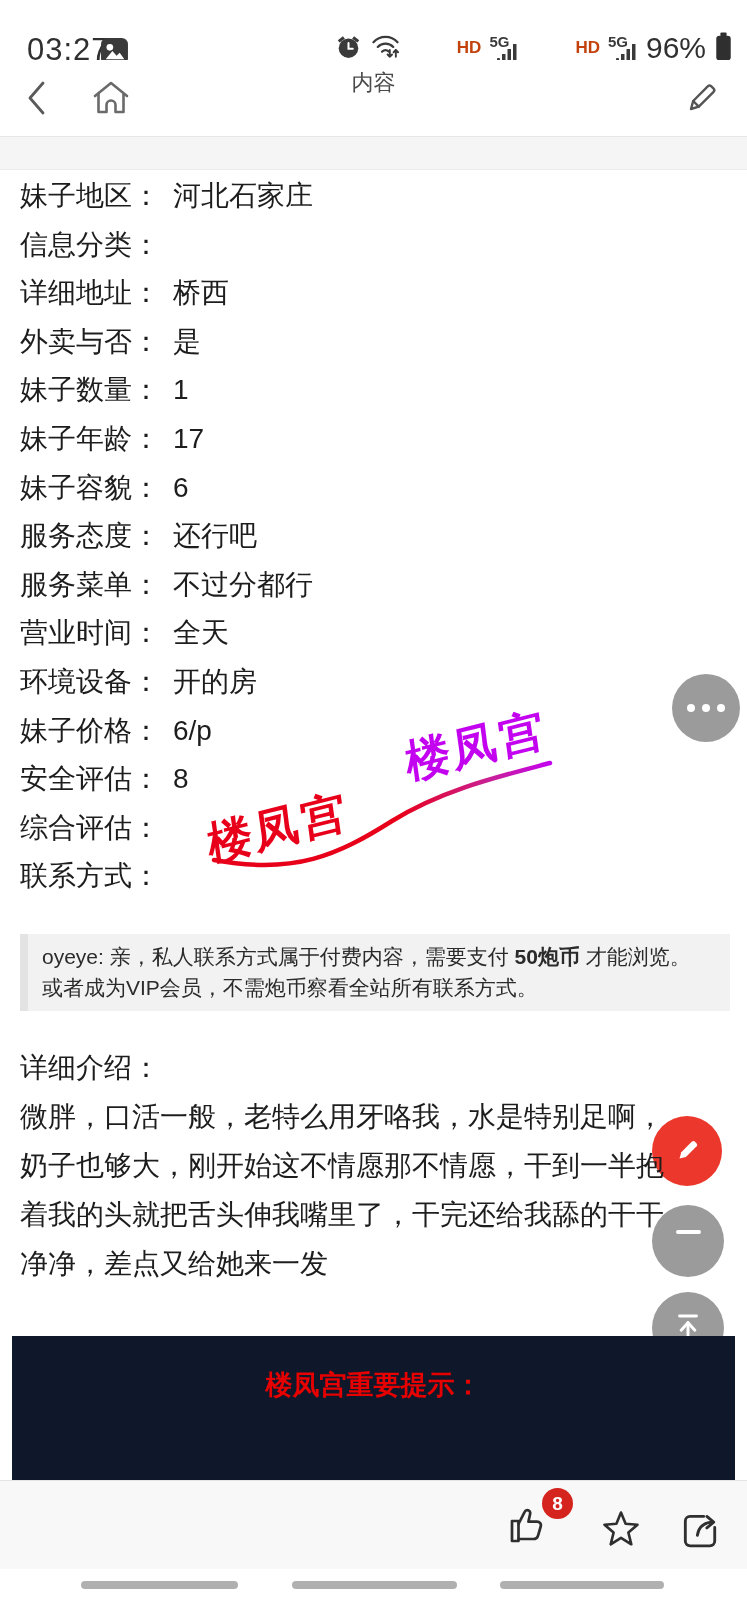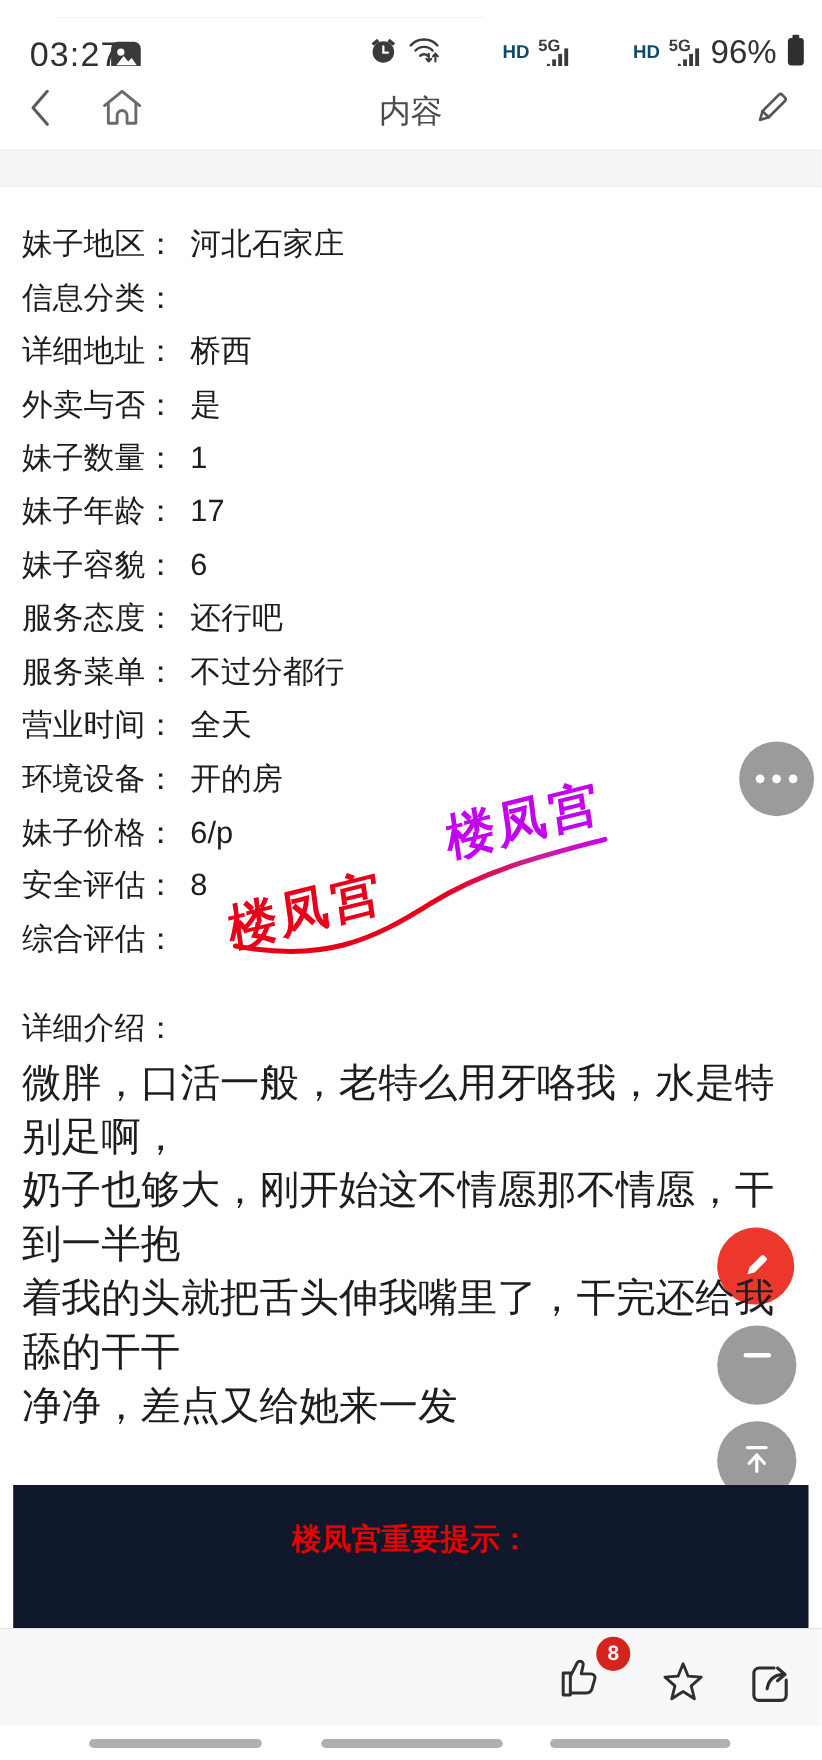--- a/index.html
+++ b/index.html
@@ -6,49 +6,49 @@
   body{
     width:747px;height:1600px;position:relative;overflow:hidden;
     background:#ffffff;font-family:"Liberation Sans",sans-serif;
     -webkit-font-smoothing:antialiased;
   }
   
   .status-bar{position:absolute;top:16px;left:0;width:747px;height:60px;background:#fff;z-index:10;}
   .sb-time{position:absolute;left:27px;top:16px;font-size:31px;color:#303030;letter-spacing:1px;}
   .sb-gallery{position:absolute;left:100px;top:21px;}
   .sb-right{position:absolute;right:14px;top:14px;height:36px;display:flex;align-items:center;gap:8px;}
-  .sb-hd{font-size:17px;font-weight:bold;color:#0c4a6e;padding-left:48px;}
+  .sb-hd{font-size:17px;font-weight:bold;color:#c2410c;padding-left:48px;}
   .sb-sig{position:relative;width:30px;height:32px;}
   .sb-sig .g5{position:absolute;left:0;top:1px;font-size:15px;font-weight:bold;color:#3a3a3a;}
   .sb-sig svg{position:absolute;right:0;bottom:2px;}
   .sb-pct{font-size:30px;color:#303030;}
   
   .nav-bar{position:absolute;top:60px;left:0;width:747px;height:76px;background:#fff;border-bottom:1px solid #e7e7e7;z-index:10;}
   .nb-back{position:absolute;left:22px;top:18px;width:30px;height:40px;cursor:pointer;}
   .nb-home{position:absolute;left:88px;top:17px;width:46px;height:42px;cursor:pointer;}
-  .nb-title{position:absolute;left:0;right:0;top:22px;text-align:center;font-size:29px;color:#4a4a4a;}
+  .nb-title{position:absolute;left:0;right:0;top:8px;text-align:center;font-size:22px;color:#4a4a4a;}
   .nb-edit{position:absolute;right:26px;top:14px;width:40px;height:44px;cursor:pointer;}
   .band{position:absolute;top:137px;left:0;width:747px;height:32px;background:#f5f5f6;border-bottom:1px solid #ececec;z-index:9;}
   
   .float-btn{position:absolute;border-radius:50%;z-index:1;display:flex;align-items:center;justify-content:center;cursor:pointer;}
   .btn-more{left:672px;top:674px;width:68px;height:68px;background:#9b9b9b;gap:7px;}
   .btn-more .dot{width:8px;height:8px;border-radius:50%;background:#fff;}
   .btn-edit{left:652px;top:1116px;width:70px;height:70px;background:#ec382c;}
   .btn-collapse{left:652px;top:1205px;width:72px;height:72px;background:#9b9b9b;align-items:flex-start;}
   .btn-collapse .bar{margin-top:25px;width:25px;height:4px;background:#fff;border-radius:2px;}
   .btn-top{left:652px;top:1292px;width:72px;height:72px;background:#9b9b9b;}
   
-  .content{position:absolute;top:180px;left:0;width:747px;z-index:2;}
+  .content{position:absolute;top:154px;left:0;width:747px;z-index:2;}
   .fields{padding:18px 20px 0 20px;}
   .field-row{line-height:48.6px;font-size:28px;color:#1d1d1d;white-space:nowrap;}
   .field-row .f-value{margin-left:13px;}
   .notice-box{margin:33px 17px 0 20px;background:#f2f2f2;border-left:8px solid #e3e3e3;
     padding:7px 16px 8px 14px;font-size:21px;line-height:31px;color:#2b2b2b;}
   .detail-title{margin-top:32px;padding:0 20px;font-size:28px;line-height:49px;color:#1d1d1d;}
-  .detail-text{padding:0 20px;font-size:36px;line-height:49px;color:#1d1d1d;white-space:pre-line;}
+  .detail-text{padding:0 20px;font-size:28px;line-height:49px;color:#1d1d1d;white-space:pre-line;}
   .warning-box{margin:48px 12px 0 12px;height:150px;background:#0f172a;text-align:center;}
   .warning-title{padding-top:31px;font-size:27px;font-weight:bold;color:#e60000;}
   
   .wm{position:absolute;z-index:3;font-weight:900;font-size:45px;letter-spacing:3px;
       transform:rotate(-14deg) skewX(-6deg);white-space:nowrap;}
   .wm-red{left:206px;top:798px;color:#e8001a;}
   .wm-purple{left:404px;top:716px;color:#c303f0;}
   .wm-swoosh{position:absolute;left:200px;top:742px;z-index:3;}
   
   .bottom-bar{position:absolute;top:1480px;left:0;width:747px;height:88px;background:#f8f8f8;
@@ -243,22 +243,29 @@
   </div>
 
   <div class="field-row">
     <span class="f-label">安全评估：</span><span class="f-value">8</span>
   </div>
 
   <div class="field-row">
     <span class="f-label">综合评估：</span><span class="f-value"></span>
   </div>
 
-</div>
-
+  <div class="field-row">
+    <span class="f-label">联系方式：</span><span class="f-value"></span>
+  </div>
+</div>
+
+  <div class="notice-box">
+    <span>oyeye: 亲，私人联系方式属于付费内容，需要支付 </span><b>50炮币</b><span> 才能浏览。</span><br>
+    <span>或者成为VIP会员，不需炮币察看全站所有联系方式。</span>
+  </div>
 
   <div class="detail-title">详细介绍：</div>
   <div class="detail-text" id="detail-text">微胖，口活一般，老特么用牙咯我，水是特别足啊，
 奶子也够大，刚开始这不情愿那不情愿，干到一半抱
 着我的头就把舌头伸我嘴里了，干完还给我舔的干干
 净净，差点又给她来一发</div>
 
   <div class="warning-box">
     <div class="warning-title">楼凤宫重要提示：</div>
   </div>

